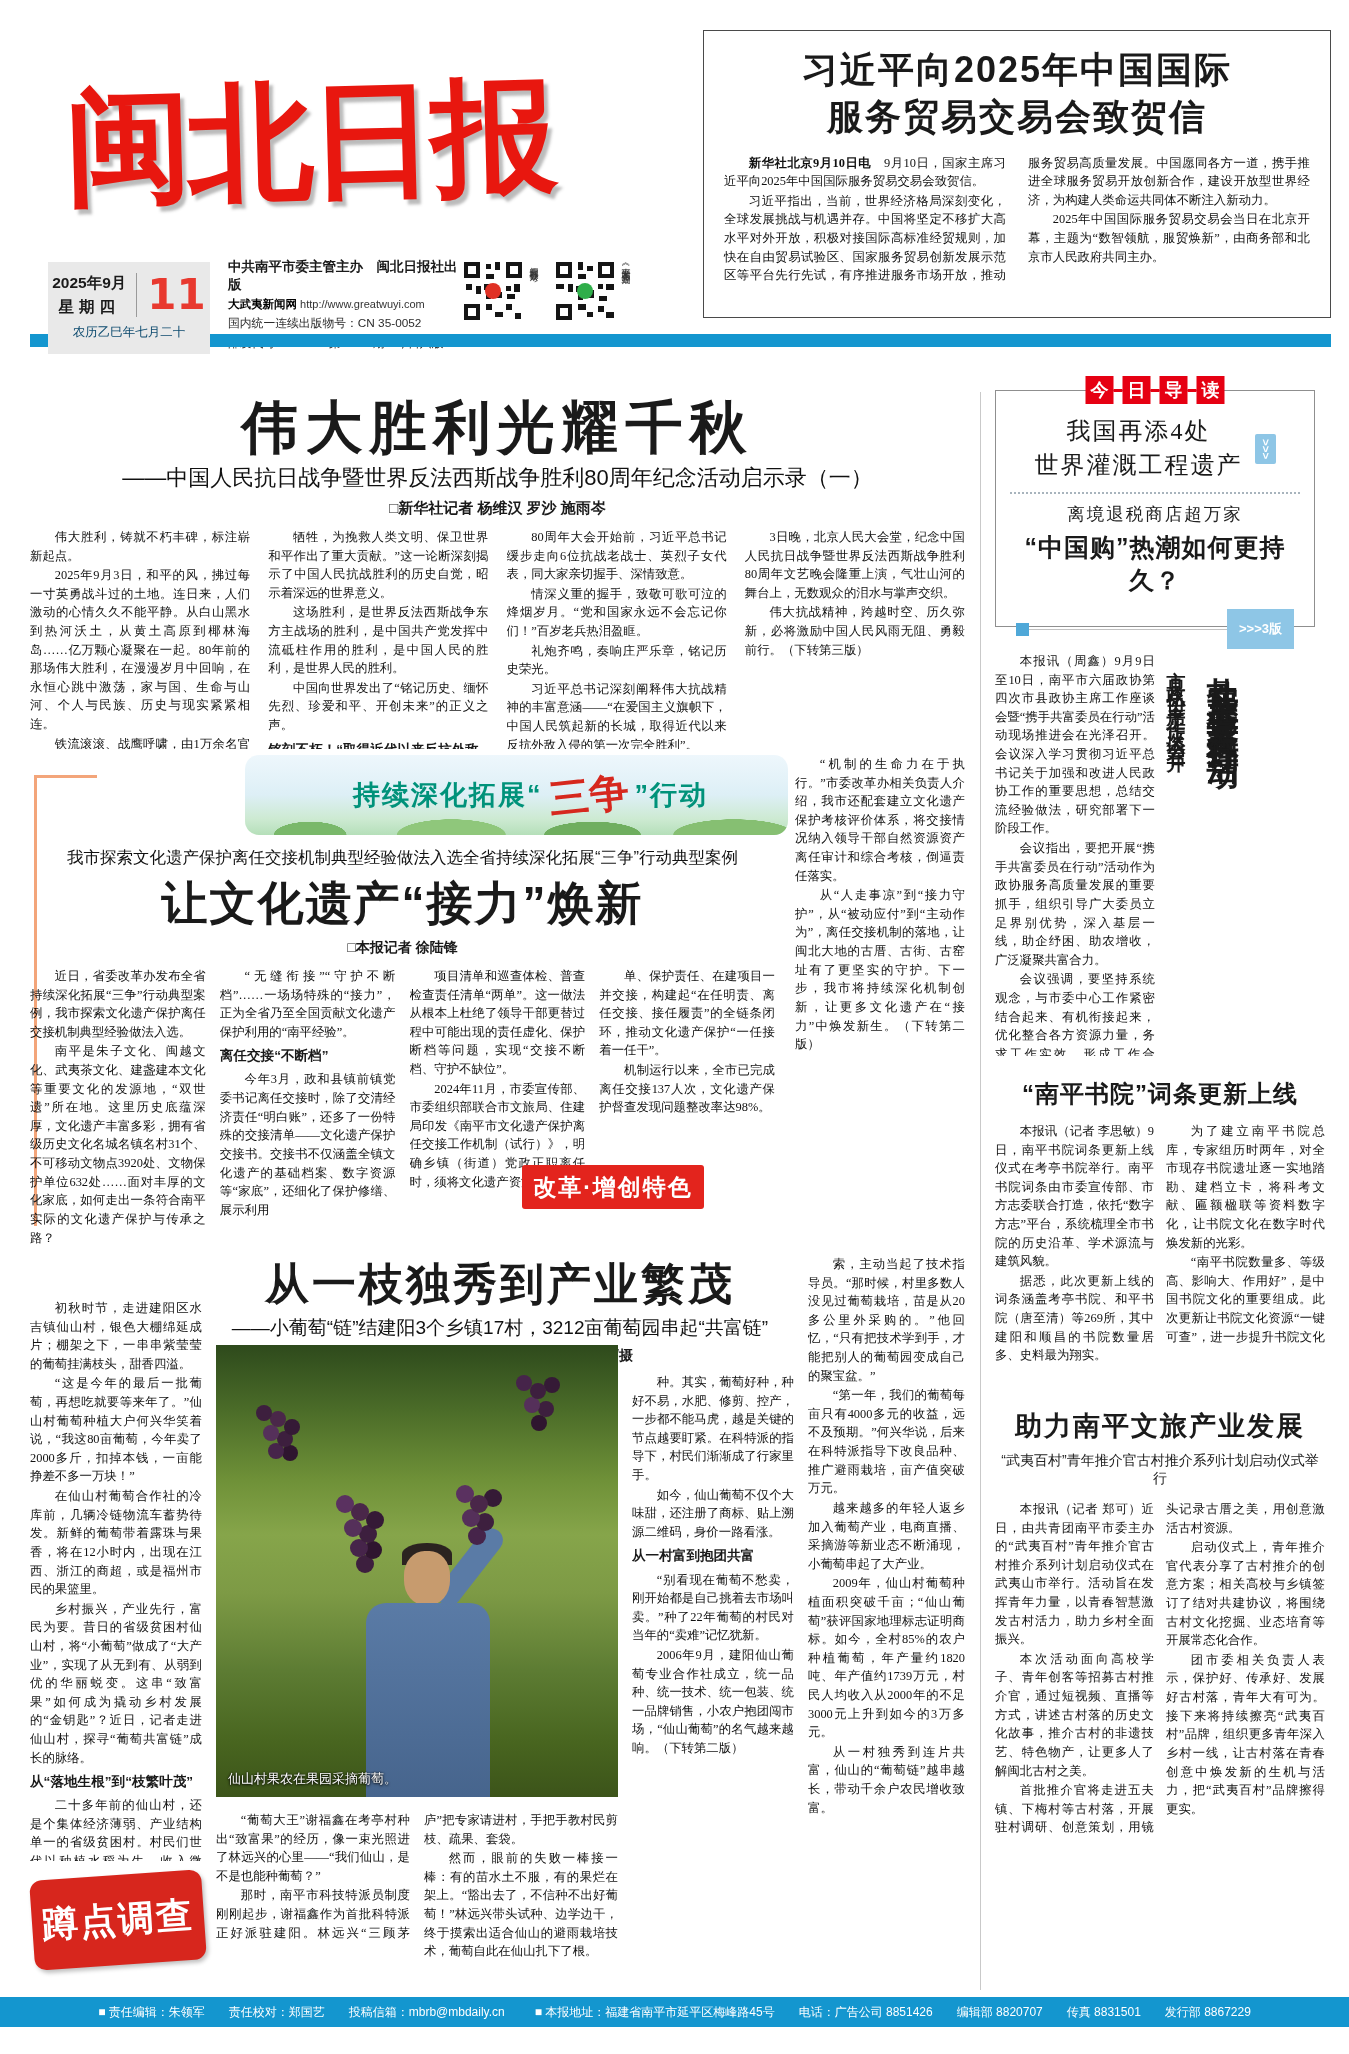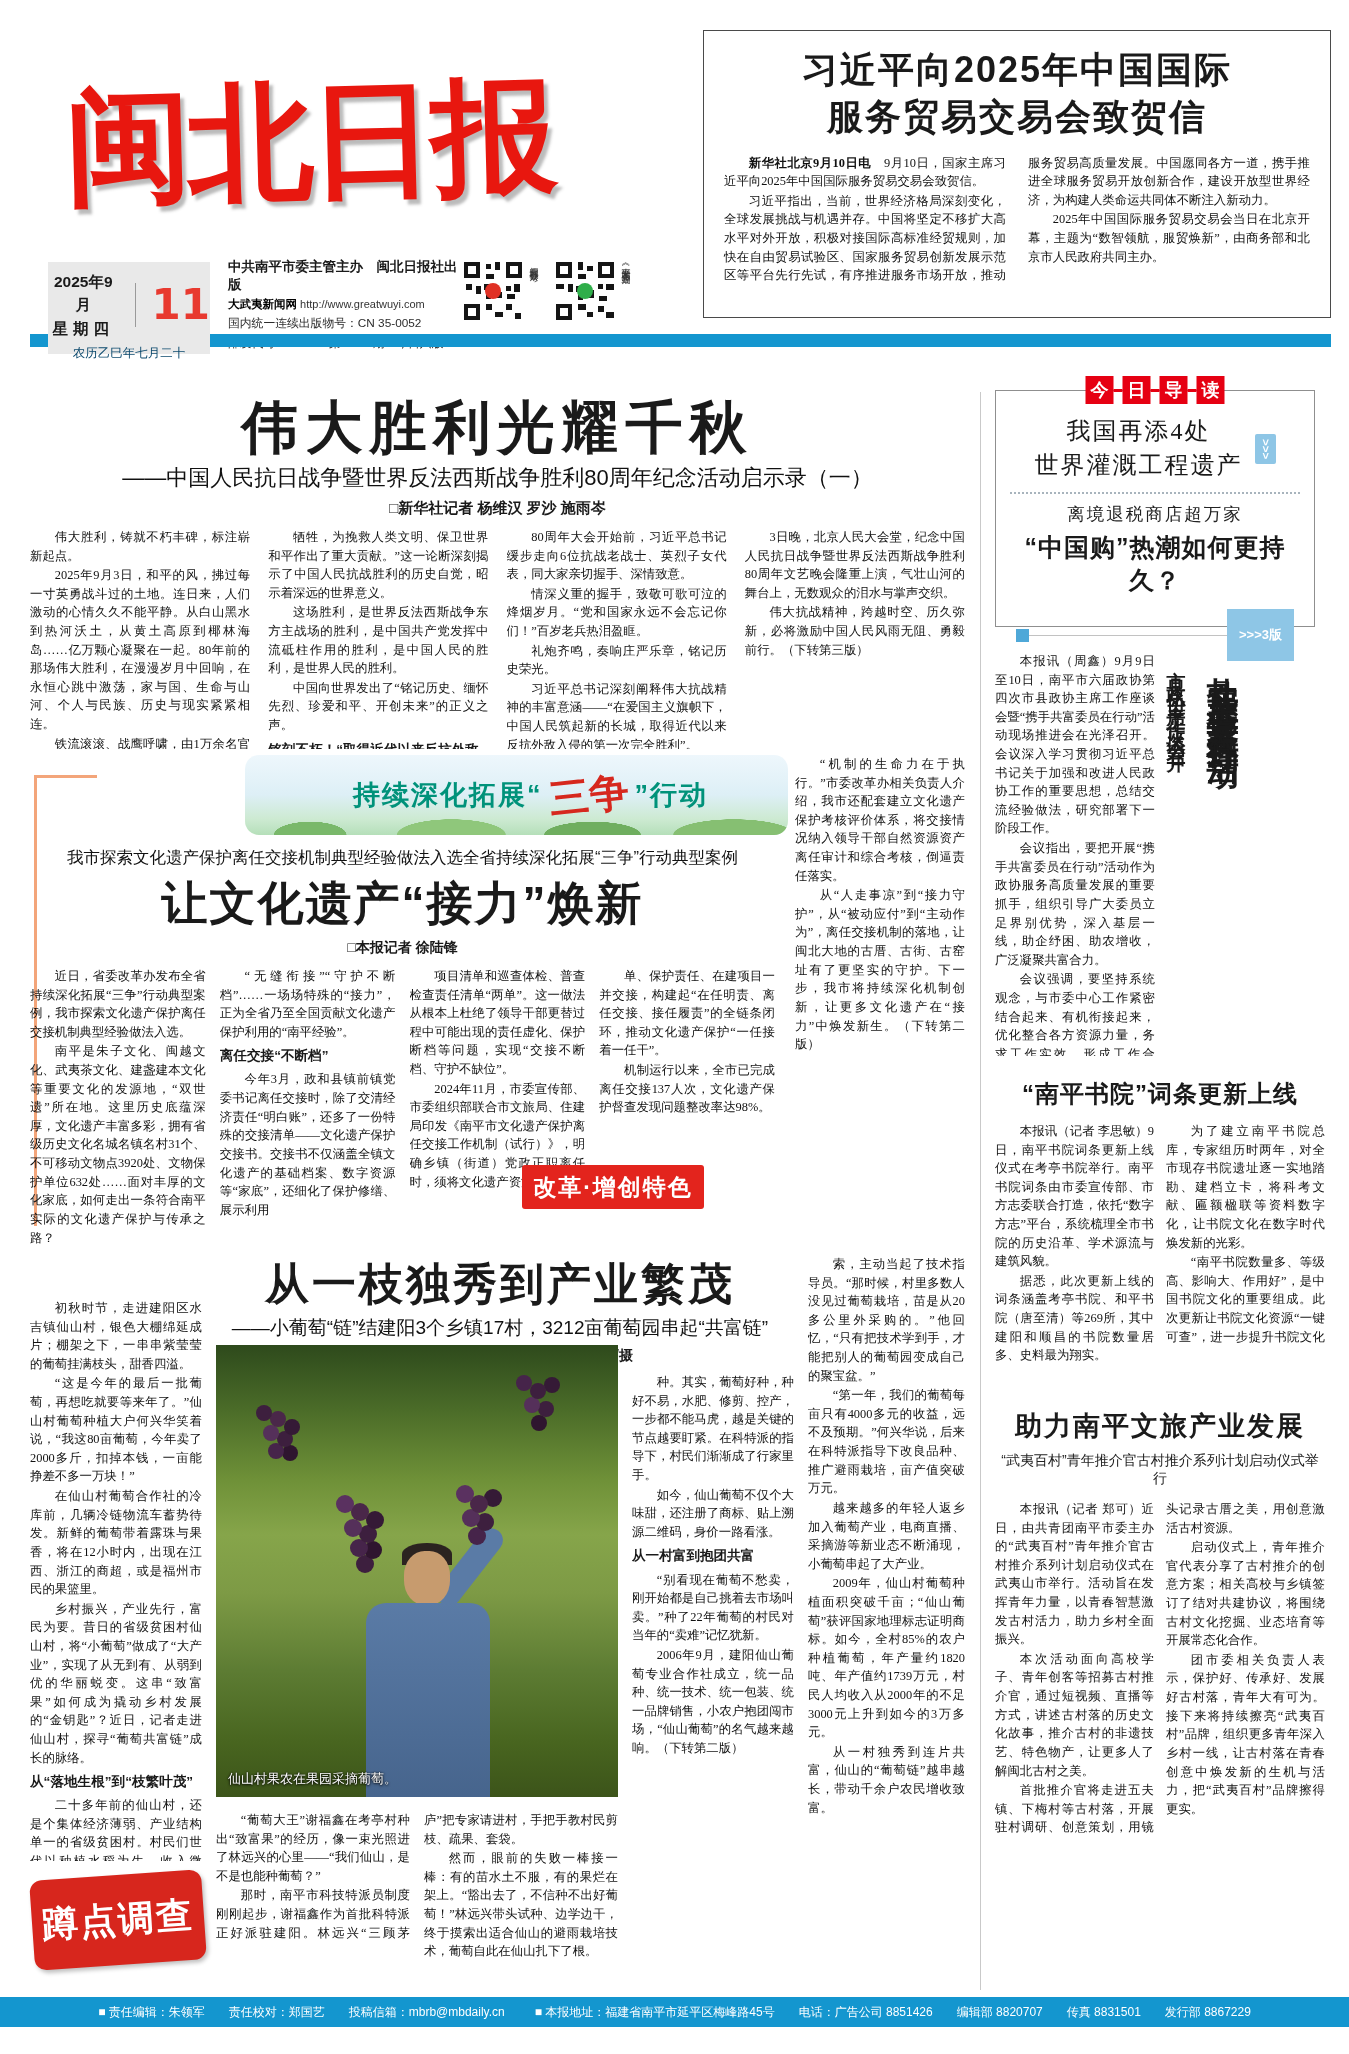--- a/index.html
+++ b/index.html
@@ -13,21 +13,21 @@
         margin:5px 0;font-family:"Liberation Sans","DejaVu Sans",sans-serif;}
   
   .masthead{left:52px;top:28px;width:515px;height:230px;display:flex;align-items:center;justify-content:center;
         color:#e8170f;font-weight:900;font-size:126px;letter-spacing:-4px;transform:rotate(-1.5deg);
         text-shadow:4px 5px 3px rgba(60,60,60,.35);font-family:"DejaVu Serif",serif;}
   .hd-box{left:703px;top:30px;width:628px;height:288px;border:1.5px solid #4a4a4a;box-sizing:border-box;
         padding:16px 20px 8px 20px;}
   .hd-title{font-size:36px;font-weight:900;text-align:center;line-height:1.3;letter-spacing:2px;}
   .hd-body{margin-top:13px;column-count:2;column-gap:22px;}
   .datebox{left:48px;top:262px;width:162px;height:92px;background:#e9e9e9;z-index:3;padding-top:8px;box-sizing:border-box;}
-  .datebox .row{display:flex;align-items:center;justify-content:center;gap:16px;}
+  .datebox .row{display:flex;align-items:center;justify-content:center;gap:10px;}
   .db-left{text-align:center;font-size:15.5px;line-height:1.5;font-weight:600;}
   .db-sep{width:1px;height:44px;background:#9a9a9a;}
   .db-day{font-size:42px;font-weight:900;color:#e8392f;font-family:"DejaVu Sans",sans-serif;}
   .db-lunar{text-align:center;font-size:12.5px;margin-top:5px;color:#0c4a6e;}
   .pubinfo{left:228px;top:258px;width:232px;}
   .pi1{font-size:13.5px;font-weight:800;}
   .pi2{font-size:11px;margin-top:3px;color:#333;}
   .pi2 b{font-size:11.5px;color:#000;}
   .pi3,.pi4{font-size:11.8px;margin-top:4px;color:#2c2c2c;}
   .qrwrap{left:462px;top:260px;display:flex;gap:14px;}
@@ -52,21 +52,21 @@
   .dd-t1{font-size:24px;letter-spacing:2px;line-height:1.4;text-align:center;color:#1a1a1a;font-weight:500;
         font-family:"Liberation Serif","DejaVu Serif",serif;}
   .dd-tagv{writing-mode:vertical-rl;background:#8ec6e6;color:#fff;font-size:11.5px;padding:5px 3px;border-radius:2px;font-weight:700;}
   .dd-dots{border-top:2px dotted #a8b4bd;margin:10px 0 8px 0;}
   .dd-t2a{font-size:17.5px;text-align:center;letter-spacing:2px;color:#222;
         font-family:"Liberation Serif","DejaVu Serif",serif;}
   .dd-t2b{font-size:25px;font-weight:800;text-align:center;margin-top:5px;letter-spacing:1px;}
   .dd-tagrow{display:flex;align-items:center;margin-top:12px;padding:0 6px;}
   .dd-sq{width:13px;height:13px;background:#4fa8d8;}
   .dd-hline{flex:1;height:1px;background:#c2c2c2;}
-  .dd-tagh{background:#8ec6e6;color:#fff;font-size:13px;padding:17px 12px;font-weight:700;}
+  .dd-tagh{background:#8ec6e6;color:#fff;font-size:13px;padding:11px 12px;font-weight:700;}
   .zx{left:995px;top:652px;width:330px;height:404px;display:flex;gap:8px;}
   .zx-body{width:160px;overflow:hidden;}
   .zx-sub{writing-mode:vertical-rl;font-size:19px;font-weight:800;letter-spacing:7px;padding-top:4px;}
   .zx-hl{writing-mode:vertical-rl;font-size:32px;font-weight:900;line-height:1.6;letter-spacing:5px;height:402px;}
   .sy{left:995px;top:1078px;width:330px;height:305px;}
   .sy-hl{font-size:24px;font-weight:900;text-align:center;letter-spacing:1px;}
   .sy-body{margin-top:12px;column-count:2;column-gap:12px;height:258px;overflow:hidden;}
   .gc{left:995px;top:1408px;width:330px;height:582px;}
   .gc-hl{font-size:27px;font-weight:900;text-align:center;letter-spacing:2px;}
   .gc-sub{font-size:14px;text-align:center;margin-top:8px;color:#222;}

